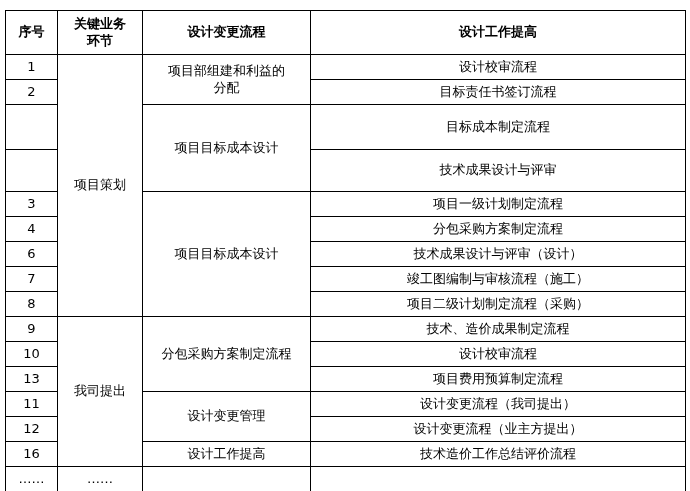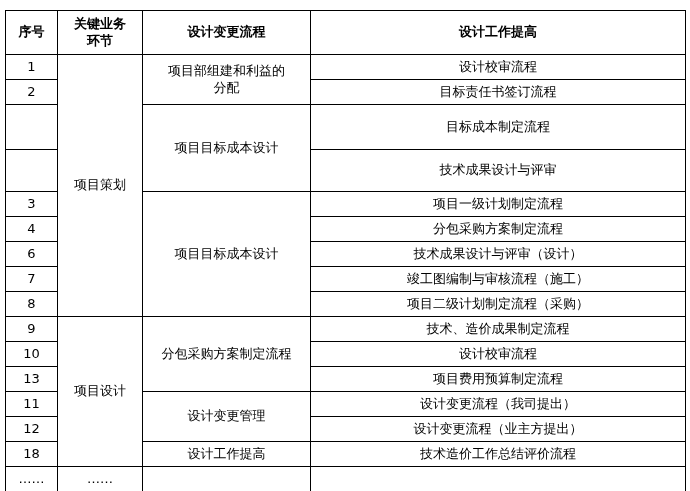--- a/index.html
+++ b/index.html
@@ -116,21 +116,21 @@
         <td class="c-no">7</td>
         <td class="c-flow">竣工图编制与审核流程（施工）</td>
       </tr>
       <tr class="r-std">
         <td class="c-no">8</td>
         <td class="c-flow">项目二级计划制定流程（采购）</td>
       </tr>
 
       <tr class="r-std">
         <td class="c-no">9</td>
-        <td class="c-link vmid" rowspan="6">项目设计</td>
+        <td class="c-link vmid" rowspan="6">我司提出</td>
         <td class="c-item vmid" rowspan="3">分包采购方案制定流程</td>
         <td class="c-flow">技术、造价成果制定流程</td>
       </tr>
       <tr class="r-std">
         <td class="c-no">10</td>
         <td class="c-flow">设计校审流程</td>
       </tr>
       <tr class="r-std">
         <td class="c-no">13</td>
         <td class="c-flow">项目费用预算制定流程</td>
@@ -140,21 +140,21 @@
         <td class="c-no">11</td>
         <td class="c-item vmid" rowspan="2">设计变更管理</td>
         <td class="c-flow">设计变更流程（我司提出）</td>
       </tr>
       <tr class="r-std">
         <td class="c-no">12</td>
         <td class="c-flow">设计变更流程（业主方提出）</td>
       </tr>
 
       <tr class="r-std">
-        <td class="c-no">18</td>
+        <td class="c-no">16</td>
         <td class="c-item vmid">设计工作提高</td>
         <td class="c-flow">技术造价工作总结评价流程</td>
       </tr>
 
       <tr class="r-last">
         <td class="c-no">……</td>
         <td class="c-link">……</td>
         <td class="c-item"></td>
         <td class="c-flow"></td>
       </tr>

